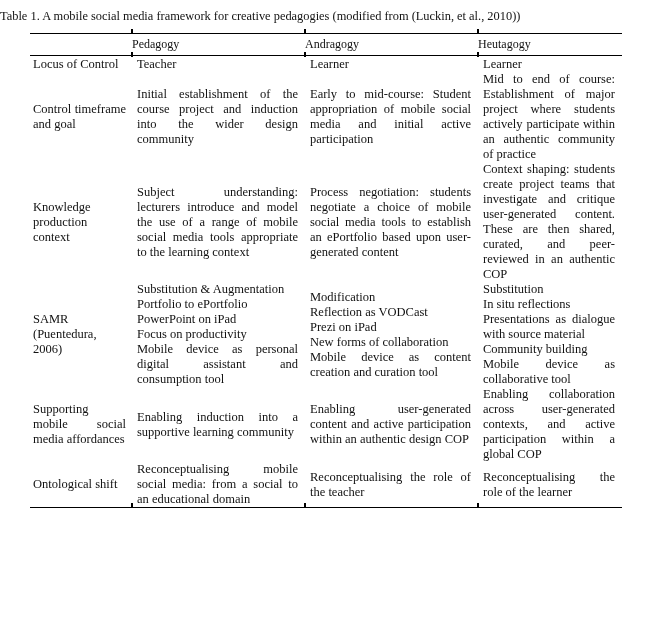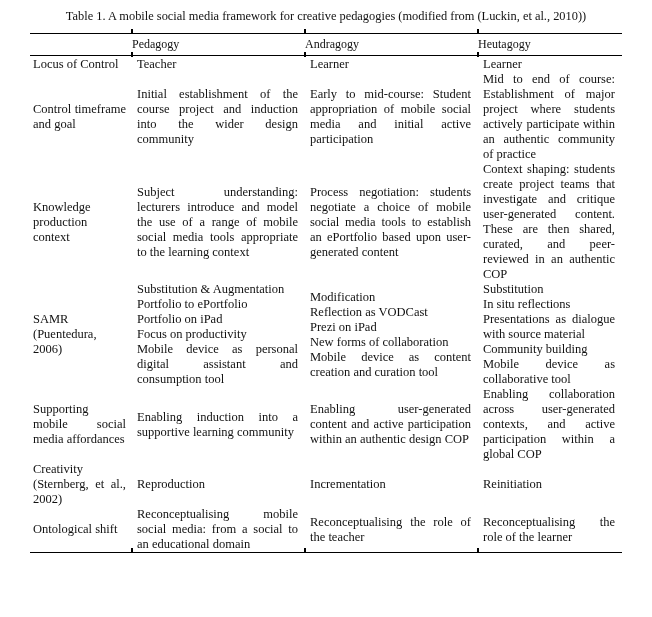--- a/index.html
+++ b/index.html
@@ -12,21 +12,21 @@
   }
   .page {
     position: relative;
     width: 652px; height: 617px;
     overflow: hidden;
   }
   .caption {
     position: absolute;
     left: 0; top: 9px;
     width: 652px;
-    text-align: center;
+    text-align: left;
     font-size: 12.4px;
     line-height: 15px;
   }
   .tablewrap {
     position: absolute;
     left: 30px; top: 33px;
     width: 592px;
   }
   table.framework {
     border-collapse: collapse;
@@ -133,21 +133,21 @@
             </td>
             <td>
               <div class="para">Context shaping: students create project teams that investigate and critique user-generated content. These are then shared, curated, and peer-reviewed in an authentic COP</div>
             </td>
           </tr>
           <tr>
             <td class="label">SAMR (Puentedura, 2006)</td>
             <td>
               <div class="para">Substitution &amp; Augmentation</div>
               <div class="para">Portfolio to ePortfolio</div>
-              <div class="para">Portfolio on iPad</div>
+              <div class="para">PowerPoint on iPad</div>
               <div class="para">Focus on productivity</div>
               <div class="para">Mobile device as personal digital assistant and consumption tool</div>
             </td>
             <td>
               <div class="para">Modification</div>
               <div class="para">Reflection as VODCast</div>
               <div class="para">Prezi on iPad</div>
               <div class="para">New forms of collaboration</div>
               <div class="para">Mobile device as content creation and curation tool</div>
             </td>
@@ -162,32 +162,20 @@
           <tr>
             <td class="label">Supporting mobile social media affordances</td>
             <td>
               <div class="para">Enabling induction into a supportive learning community</div>
             </td>
             <td>
               <div class="para">Enabling user-generated content and active participation within an authentic design COP</div>
             </td>
             <td>
               <div class="para">Enabling collaboration across user-generated contexts, and active participation within a global COP</div>
-            </td>
-          </tr>
-          <tr>
-            <td class="label">Creativity (Sternberg, et al., 2002)</td>
-            <td>
-              <div class="para">Reproduction</div>
-            </td>
-            <td>
-              <div class="para">Incrementation</div>
-            </td>
-            <td>
-              <div class="para">Reinitiation</div>
             </td>
           </tr>
           <tr>
             <td class="label">Ontological shift</td>
             <td>
               <div class="para">Reconceptualising mobile social media: from a social to an educational domain</div>
             </td>
             <td>
               <div class="para">Reconceptualising the role of the teacher</div>
             </td>

